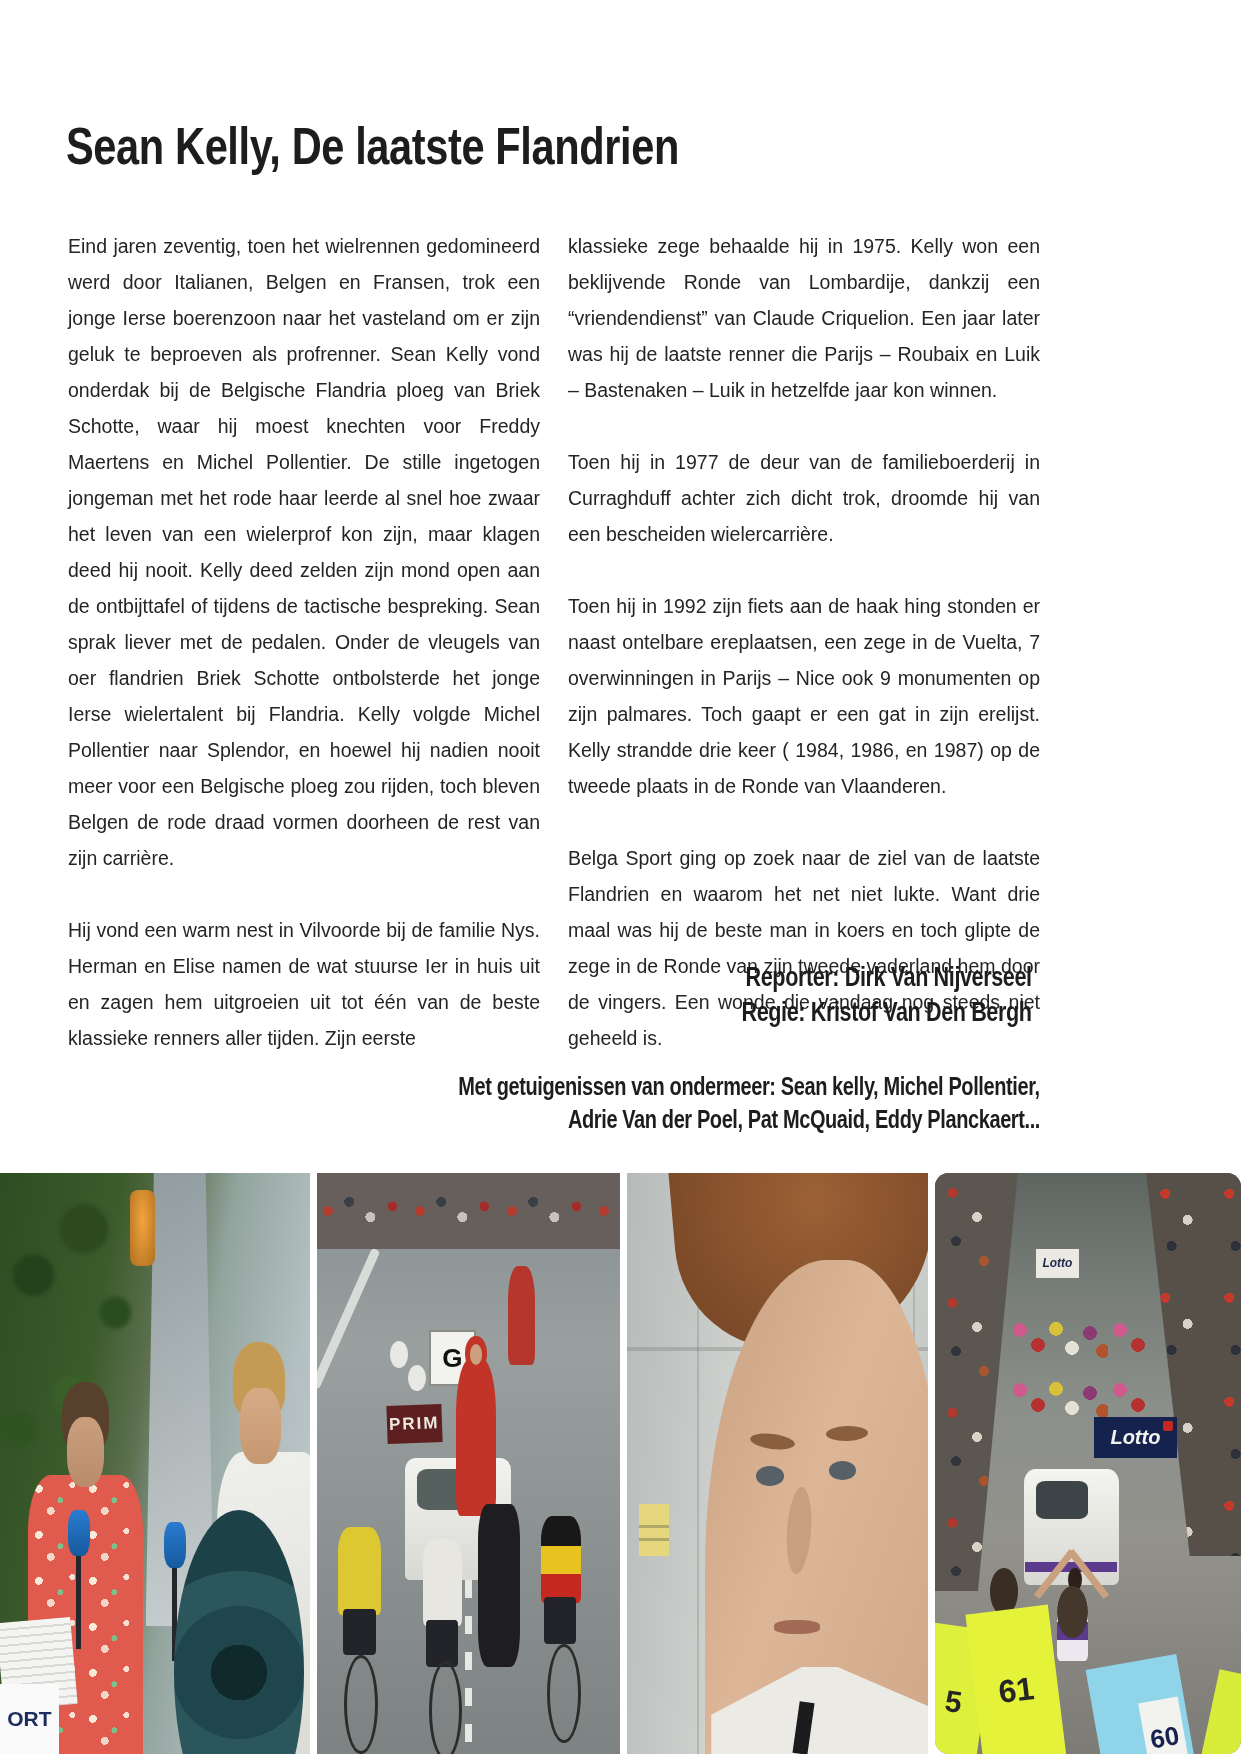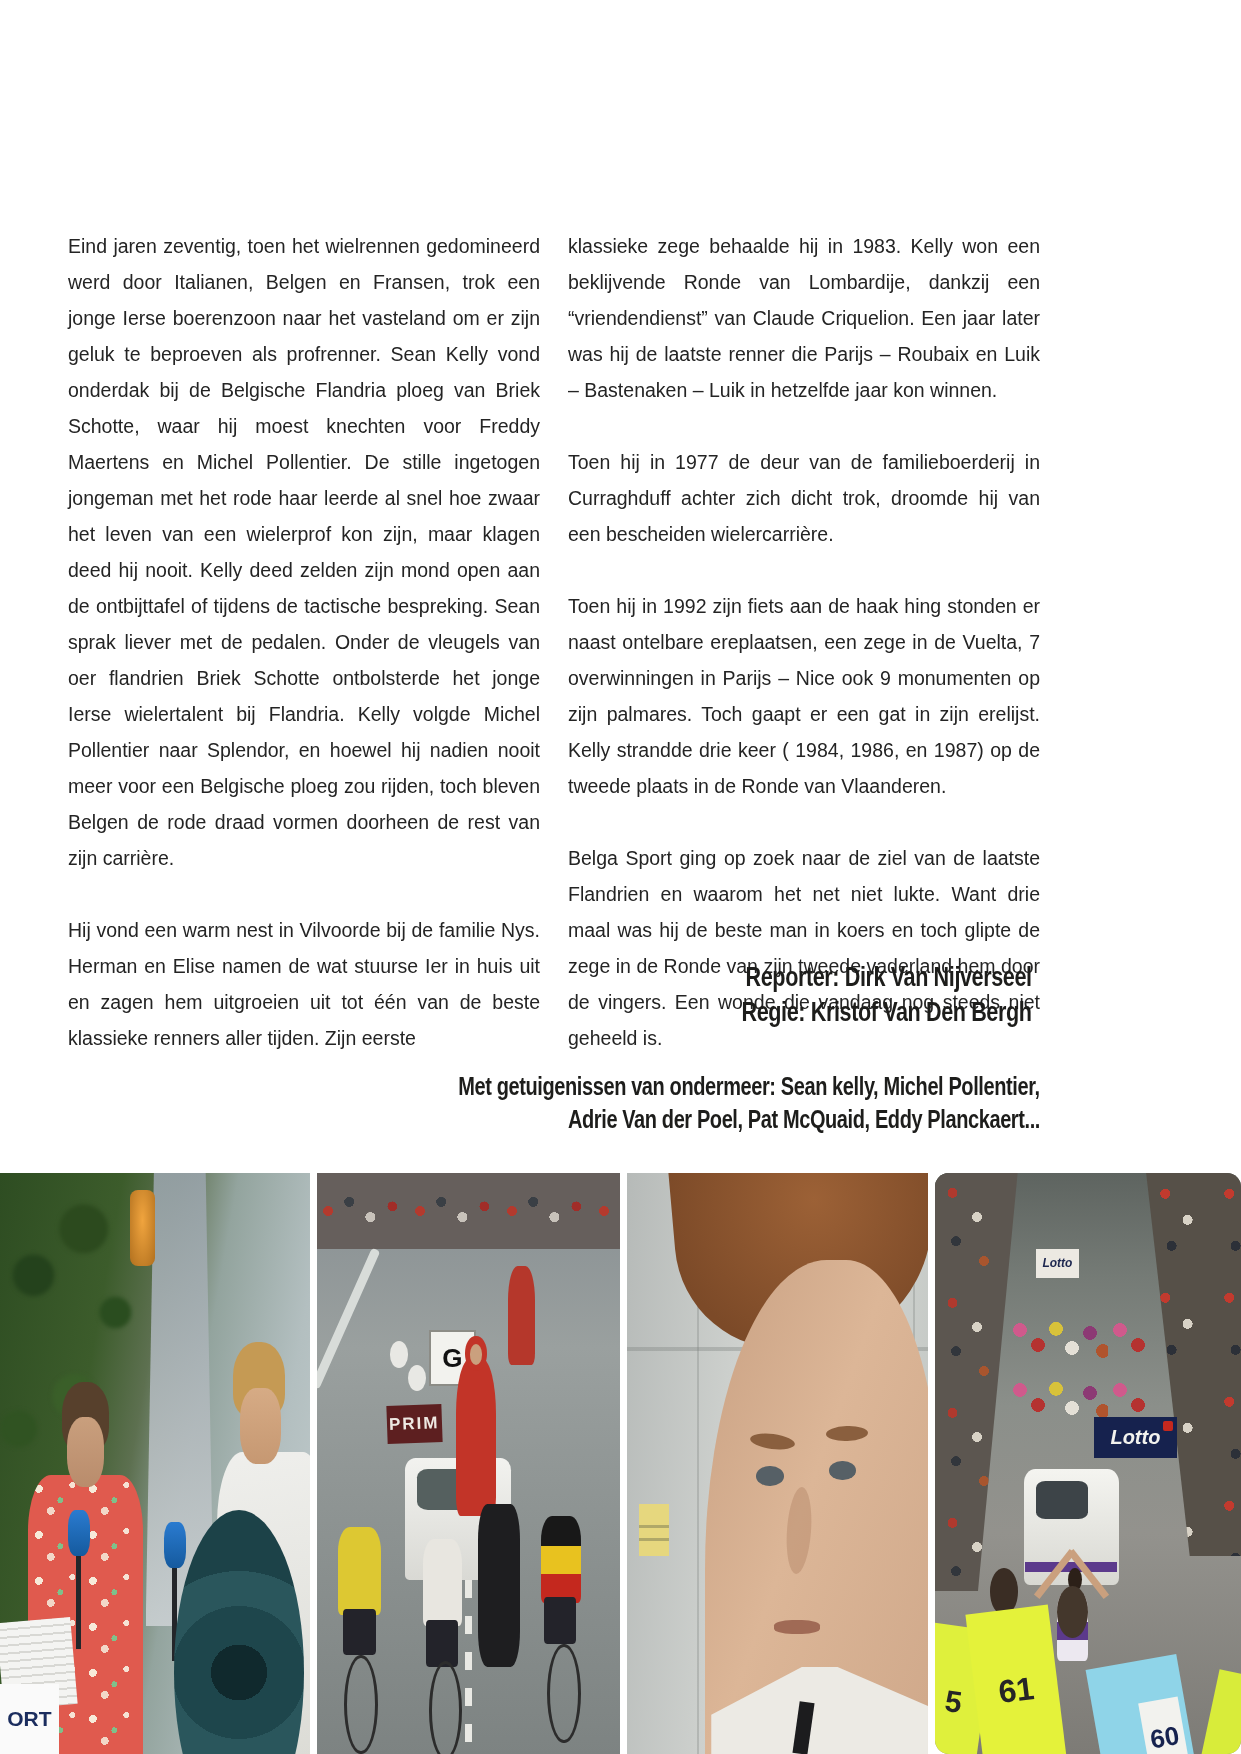--- a/index.html
+++ b/index.html
@@ -197,28 +197,31 @@
   .p4 .bib60{position:absolute;left:50%;top:30%;width:44%;height:56%;background:#f2f2ee;
     display:flex;align-items:center;justify-content:center;font-weight:800;font-size:26px;color:#16224e;}
   .p4 .v2{right:-5%;bottom:-6%;width:16%;height:20%;background:#d8ec3a;transform:rotate(12deg);}
 </style>
 </head>
 <body>
 
 <div class="page">
 
 
+  <div class="title">
+    <span class="cond">Sean Kelly, De laatste Flandrien</span>
+  </div>
 
   <div class="cols">
     <div class="col">
       <p>Eind jaren zeventig, toen het wielrennen gedomineerd werd door Italianen, Belgen en Fransen, trok een jonge Ierse boerenzoon naar het vasteland om er zijn geluk te beproeven als profrenner. Sean Kelly vond onderdak bij de Belgische Flandria ploeg van Briek Schotte, waar hij moest knechten voor Freddy Maertens en Michel Pollentier. De stille ingetogen jongeman met het rode haar leerde al snel hoe zwaar het leven van een wielerprof kon zijn, maar klagen deed hij nooit. Kelly deed zelden zijn mond open aan de ontbijttafel of tijdens de tactische bespreking. Sean sprak liever met de pedalen. Onder de vleugels van oer flandrien Briek Schotte ontbolsterde het jonge Ierse wielertalent bij Flandria. Kelly volgde Michel Pollentier naar Splendor, en hoewel hij nadien nooit meer voor een Belgische ploeg zou rijden, toch bleven Belgen de rode draad vormen doorheen de rest van zijn carrière.</p>
       <p>Hij vond een warm nest in Vilvoorde bij de familie Nys. Herman en Elise namen de wat stuurse Ier in huis uit en zagen hem uitgroeien uit tot één van de beste klassieke renners aller tijden. Zijn eerste</p>
     </div>
     <div class="col">
-      <p>klassieke zege behaalde hij in 1983. Kelly won een beklijvende Ronde van Lombardije, dankzij een “vriendendienst” van Claude Criquelion. Een jaar later was hij de laatste renner die Parijs – Roubaix en Luik – Bastenaken – Luik in hetzelfde jaar kon winnen.</p>
+      <p>klassieke zege behaalde hij in 1975. Kelly won een beklijvende Ronde van Lombardije, dankzij een “vriendendienst” van Claude Criquelion. Een jaar later was hij de laatste renner die Parijs – Roubaix en Luik – Bastenaken – Luik in hetzelfde jaar kon winnen.</p>
       <p>Toen hij in 1977 de deur van de familieboerderij in Curraghduff achter zich dicht trok, droomde hij van een bescheiden wielercarrière.</p>
       <p>Toen hij in 1992 zijn fiets aan de haak hing stonden er naast ontelbare ereplaatsen, een zege in de Vuelta, 7 overwinningen in Parijs – Nice ook 9 monumenten op zijn palmares. Toch gaapt er een gat in zijn erelijst. Kelly strandde drie keer ( 1984, 1986, en 1987) op de tweede plaats in de Ronde van Vlaanderen.</p>
       <p>Belga Sport ging op zoek naar de ziel van de laatste Flandrien en waarom het net niet lukte. Want drie maal was hij de beste man in koers en toch glipte de zege in de Ronde van zijn tweede vaderland hem door de vingers. Een wonde die vandaag nog steeds niet geheeld is.</p>
     </div>
   </div>
 
   <div class="credits">
     <div>
       <span class="cond cond-r">Reporter: Dirk Van Nijverseel</span>
     </div>

